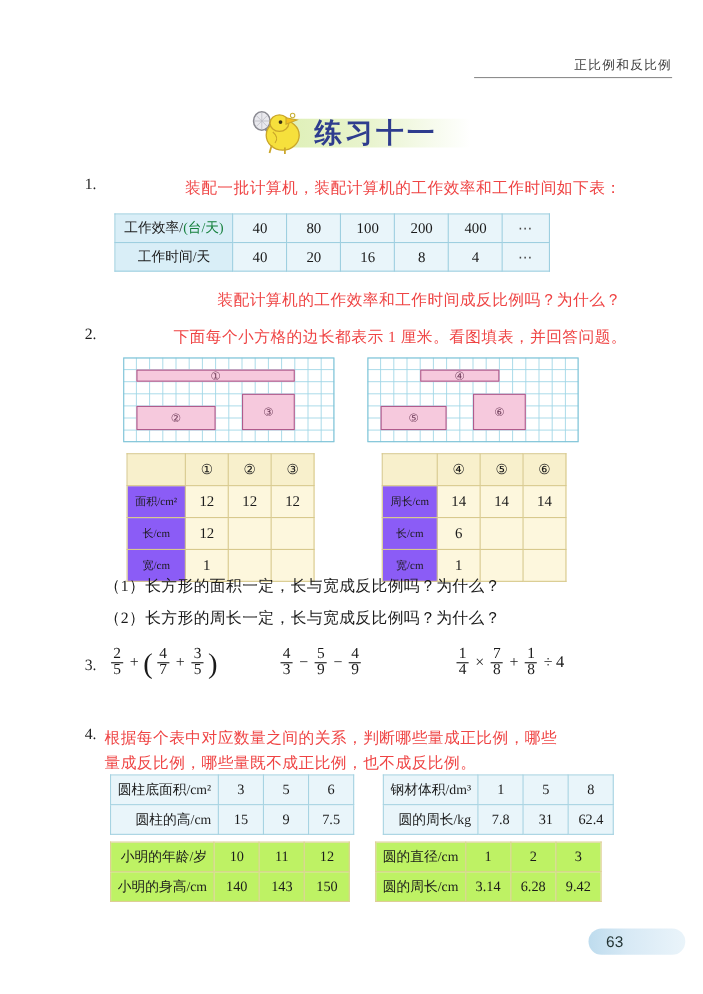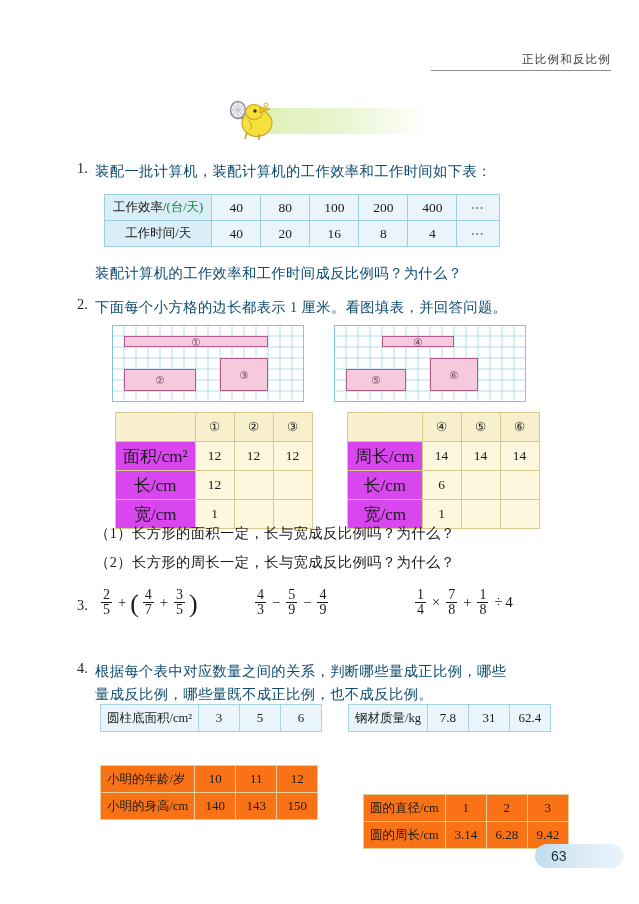--- a/index.html
+++ b/index.html
@@ -34,21 +34,21 @@
   }
   .title-text{
     position:absolute;left:58px;top:8px;
     font-size:25px;font-weight:bold;color:#2e3c8e;
     letter-spacing:3px;
     font-family:"DejaVu Serif",serif;
   }
   .mascot{position:absolute;left:0;top:0;width:56px;height:46px;}
 
   
-  .q{position:absolute;font-size:14.3px;line-height:23px;letter-spacing:.4px;color:#0c4a6e;}
+  .q{position:absolute;font-size:14.3px;line-height:23px;letter-spacing:.4px;color:#ef4444;text-align:right;}
   .qnum{position:absolute;font-size:14.3px;color:#1e1e1e;}
   .sub{position:absolute;font-size:14.3px;line-height:25px;letter-spacing:.4px;text-align:right;}
 
   
   table{border-collapse:collapse;}
   .tbl-blue{position:absolute;font-size:13px;}
   .tbl-blue td{
     border:1px solid #9ecfe0;
     text-align:center;
     background:#e9f5fa;
@@ -70,35 +70,35 @@
   .tbl-cream{position:absolute;font-size:13px;}
   .tbl-cream td{
     border:1px solid #d8c98d;
     text-align:center;
     background:#fdf7dd;
     color:#1b1b1b;
     height:26px;
     font-family:"Liberation Serif",serif;
   }
   .tbl-cream td.lbl{
-    background:#d946ef;padding:0 7px;white-space:nowrap;font-size:17px;
+    background:#8b5cf6;padding:0 7px;white-space:nowrap;font-size:10px;
   }
   .tbl-cream td.val{width:36px;font-size:13.5px;}
   .tbl-cream td.hd{background:#f8f0cc;font-size:12.5px;}
 
   
   .tbl-q4{position:absolute;font-size:12.5px;}
   .tbl-q4 td{
     text-align:center;height:24px;color:#1b1b1b;
     font-family:"Liberation Serif",serif;
   }
-  .tbl-q4 td.lbl{padding:0 6px;white-space:nowrap;text-align:left;}
+  .tbl-q4 td.lbl{padding:0 6px;white-space:nowrap;text-align:right;}
   .tbl-q4 td.val{width:38px;font-size:13px;}
   .tbl-q4.blue td{border:1px solid #a7d3e2;background:#e9f5fa;}
-  .tbl-q4.cream td{border:1px solid #ddcf95;background:#f97316;}
+  .tbl-q4.cream td{border:1px solid #ddcf95;background:#bef264;}
 
   
   .gridfig{position:absolute;}
   .gridfig .cellgrid{position:absolute;inset:0;}
   .gridfig .frame{position:absolute;inset:0;border:1px solid #7fc4d8;}
   .rect{
     position:absolute;
     background:#f6c9dd;
     border:1px solid #b05b8c;
     box-sizing:border-box;
@@ -141,20 +141,21 @@
       <line x1="13" y1="21" x2="19" y2="28" stroke="#8a8a92" stroke-width="2"></line>
       <circle cx="38" cy="9" r="2" fill="none" stroke="#c9b23a" stroke-width="1"></circle>
       <ellipse cx="29" cy="27" rx="15" ry="13.5" fill="#f6e03c" stroke="#caa62a" stroke-width="1.2"></ellipse>
       <ellipse cx="26" cy="16" rx="8.5" ry="7.5" fill="#f6e03c" stroke="#caa62a" stroke-width="1.2"></ellipse>
       <path d="M32 11 L42 13 L32 17 Z" fill="#f3c01f" stroke="#caa62a" stroke-width="1"></path>
       <circle cx="27" cy="15" r="1.7" fill="#3a3016"></circle>
       <path d="M19 36 L17 43" stroke="#caa62a" stroke-width="1.6" fill="none"></path>
       <path d="M31 38 L31 44" stroke="#caa62a" stroke-width="1.6" fill="none"></path>
       <path d="M20 24 q6 5 2 10" fill="none" stroke="#caa62a" stroke-width="1"></path>
     </svg>
+    <div class="title-text">练习十一</div>
   </div>
 
   <div class="qnum" style="left:77px;top:160px;">1.</div>
   <div class="q" style="left:95px;top:160px;width:470px;">装配一批计算机，装配计算机的工作效率和工作时间如下表：</div>
 
   <table class="tbl-blue" style="left:104px;top:194px;">
     <tbody>
         <tr>
       <td class="lbl"><span>工作效率/</span><span class="red">(台/天)</span></td>
       <td class="val">40</td>
@@ -368,27 +369,39 @@
   <div class="q" style="left:95px;top:660px;">根据每个表中对应数量之间的关系，判断哪些量成正比例，哪些</div>
 
   <table class="tbl-q4 blue" style="left:100px;top:704px;">
     <tbody>
         <tr>
       <td class="lbl">圆柱底面积/cm²</td>
       <td class="val">3</td>
       <td class="val">5</td>
       <td class="val">6</td>
     </tr>
+    <tr>
+      <td class="lbl">圆柱的高/cm</td>
+      <td class="val">15</td>
+      <td class="val">9</td>
+      <td class="val">7.5</td>
+    </tr>
   </tbody>
     </table>
 
   <table class="tbl-q4 blue" style="left:348px;top:704px;">
     <tbody>
-    <tr>
-      <td class="lbl">钢材质量/kg</td>
+        <tr>
+      <td class="lbl">钢材体积/dm³</td>
+      <td class="val">1</td>
+      <td class="val">5</td>
+      <td class="val">8</td>
+    </tr>
+    <tr>
+      <td class="lbl">圆的周长/kg</td>
       <td class="val">7.8</td>
       <td class="val">31</td>
       <td class="val">62.4</td>
     </tr>
   </tbody>
     </table>
 
   <table class="tbl-q4 cream" style="left:100px;top:765px;">
     <tbody>
         <tr>
@@ -399,21 +412,21 @@
     </tr>
     <tr>
       <td class="lbl">小明的身高/cm</td>
       <td class="val">140</td>
       <td class="val">143</td>
       <td class="val">150</td>
     </tr>
   </tbody>
     </table>
 
-  <table class="tbl-q4 cream" style="left:363px;top:765px;margin-top:29px;">
+  <table class="tbl-q4 cream" style="left:341px;top:765px;">
     <tbody>
         <tr>
       <td class="lbl">圆的直径/cm</td>
       <td class="val">1</td>
       <td class="val">2</td>
       <td class="val">3</td>
     </tr>
     <tr>
       <td class="lbl">圆的周长/cm</td>
       <td class="val">3.14</td>

